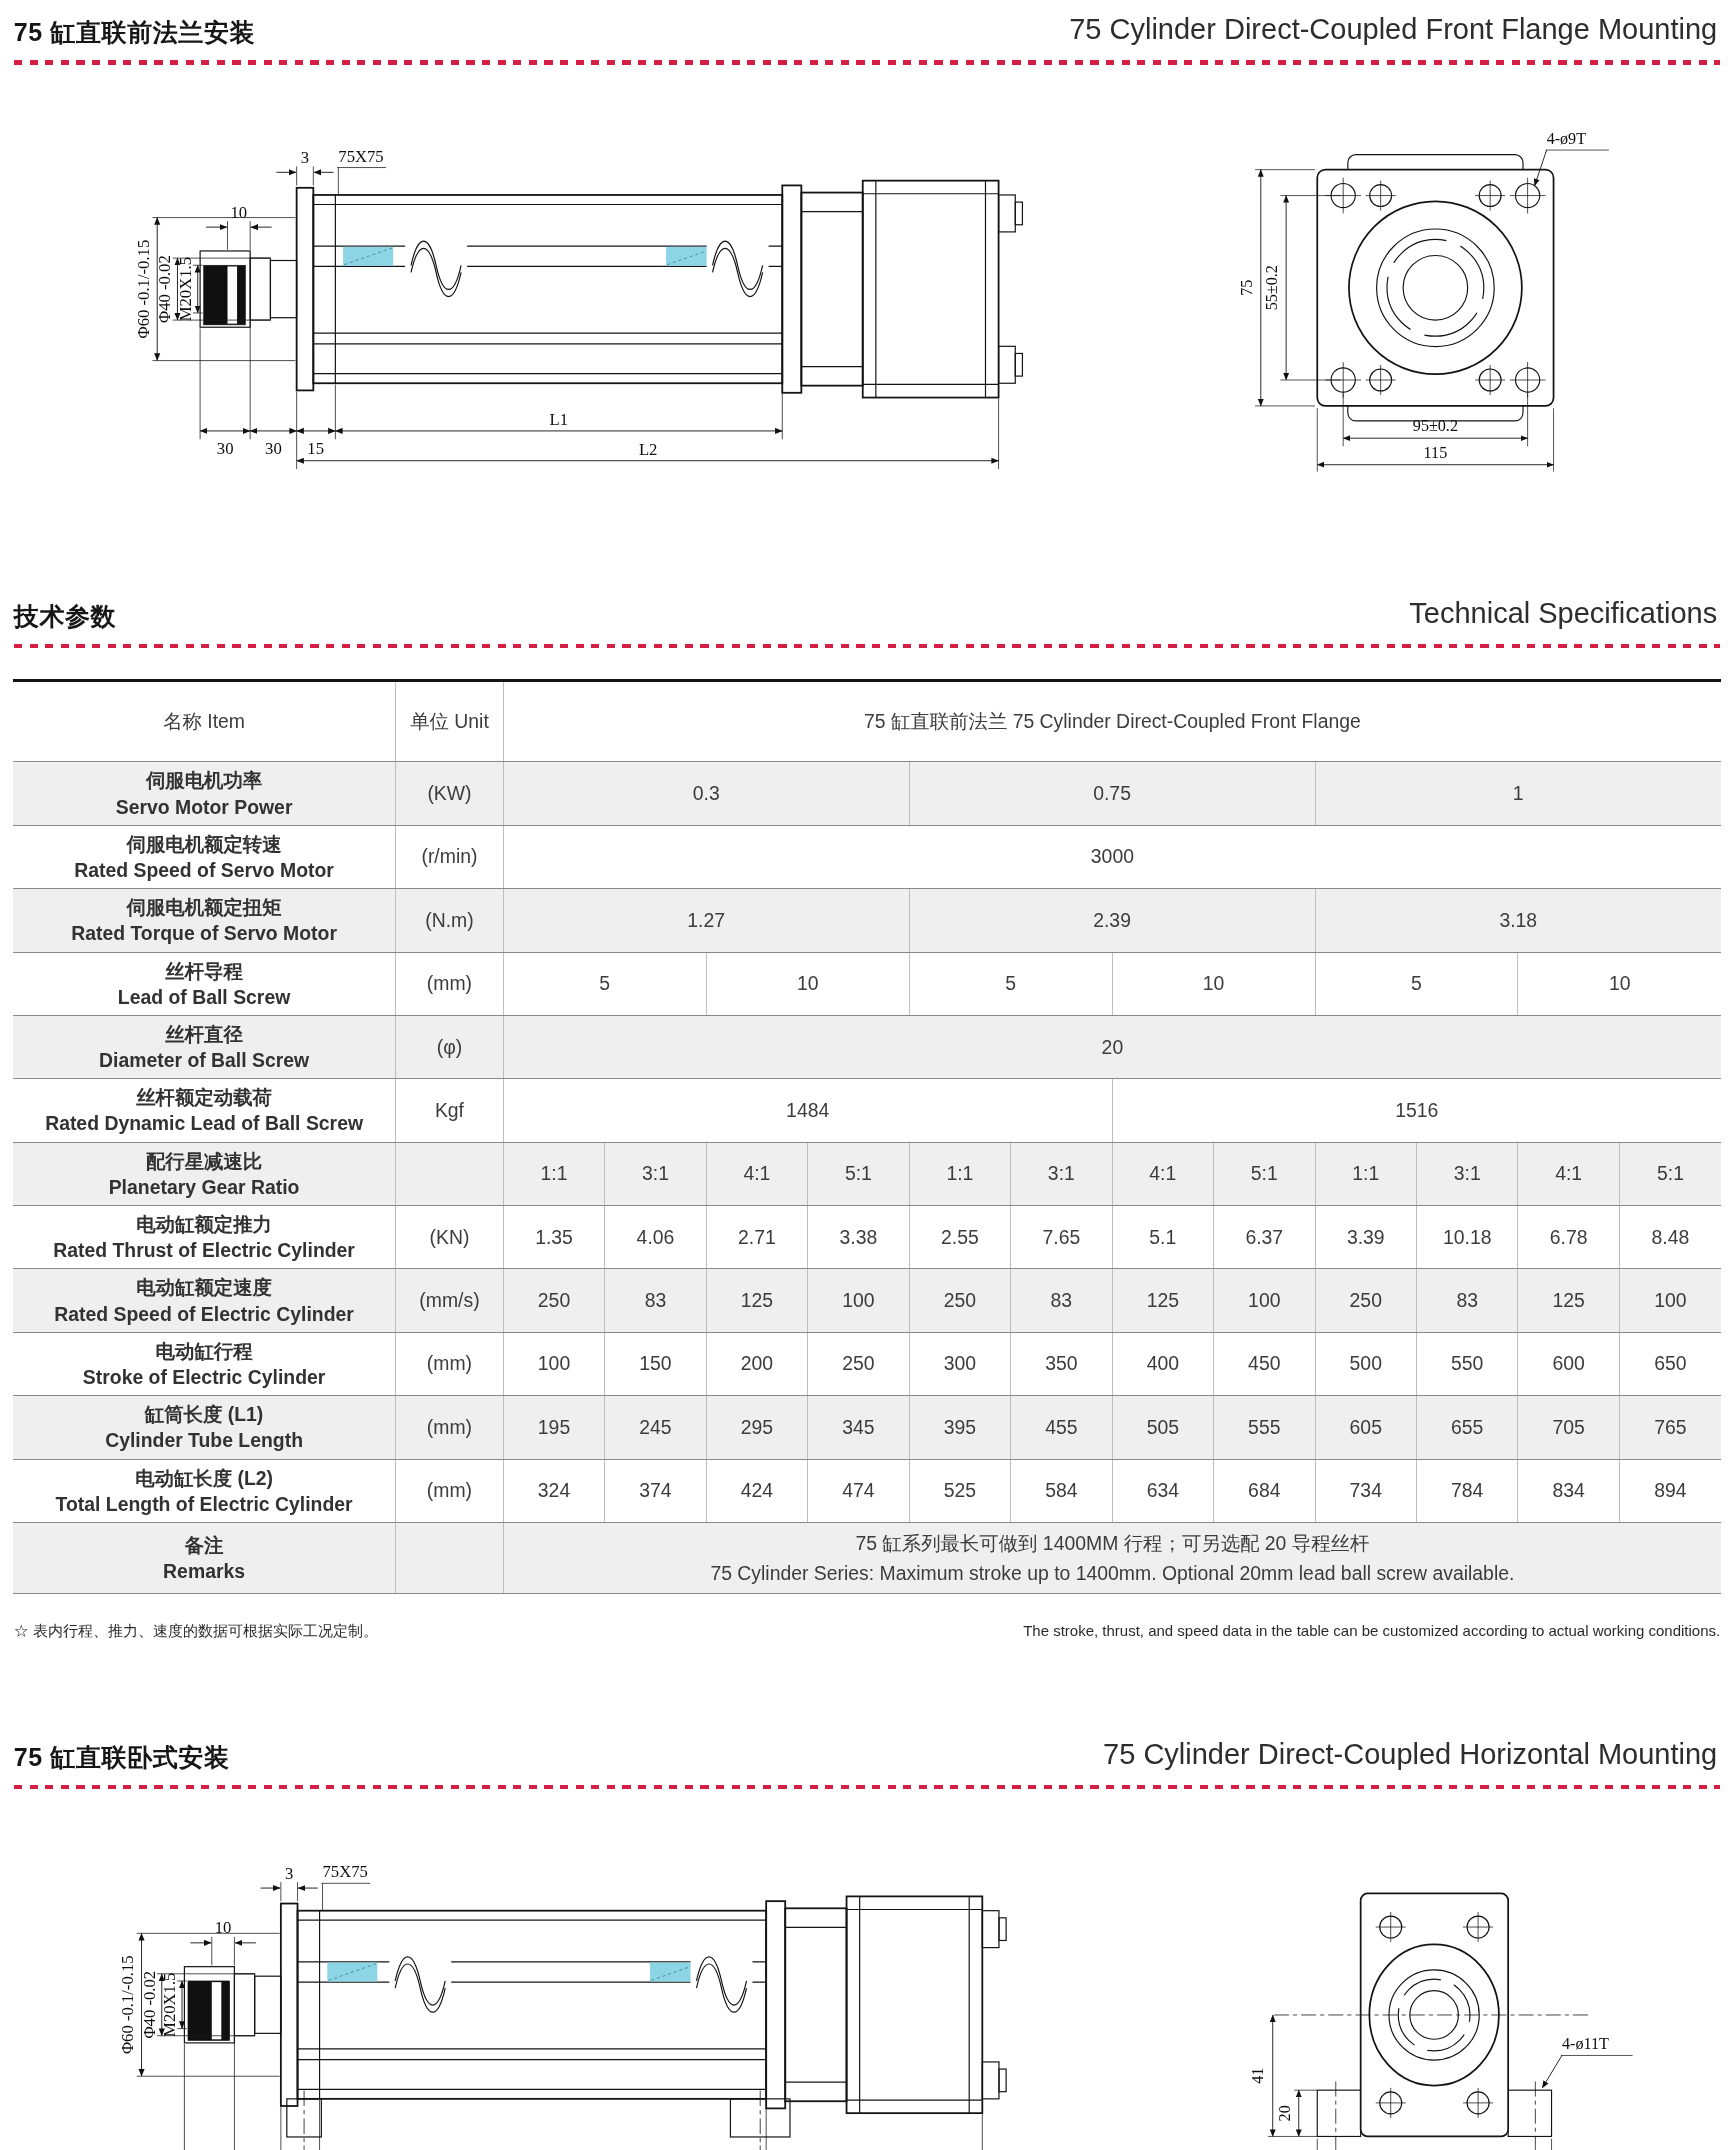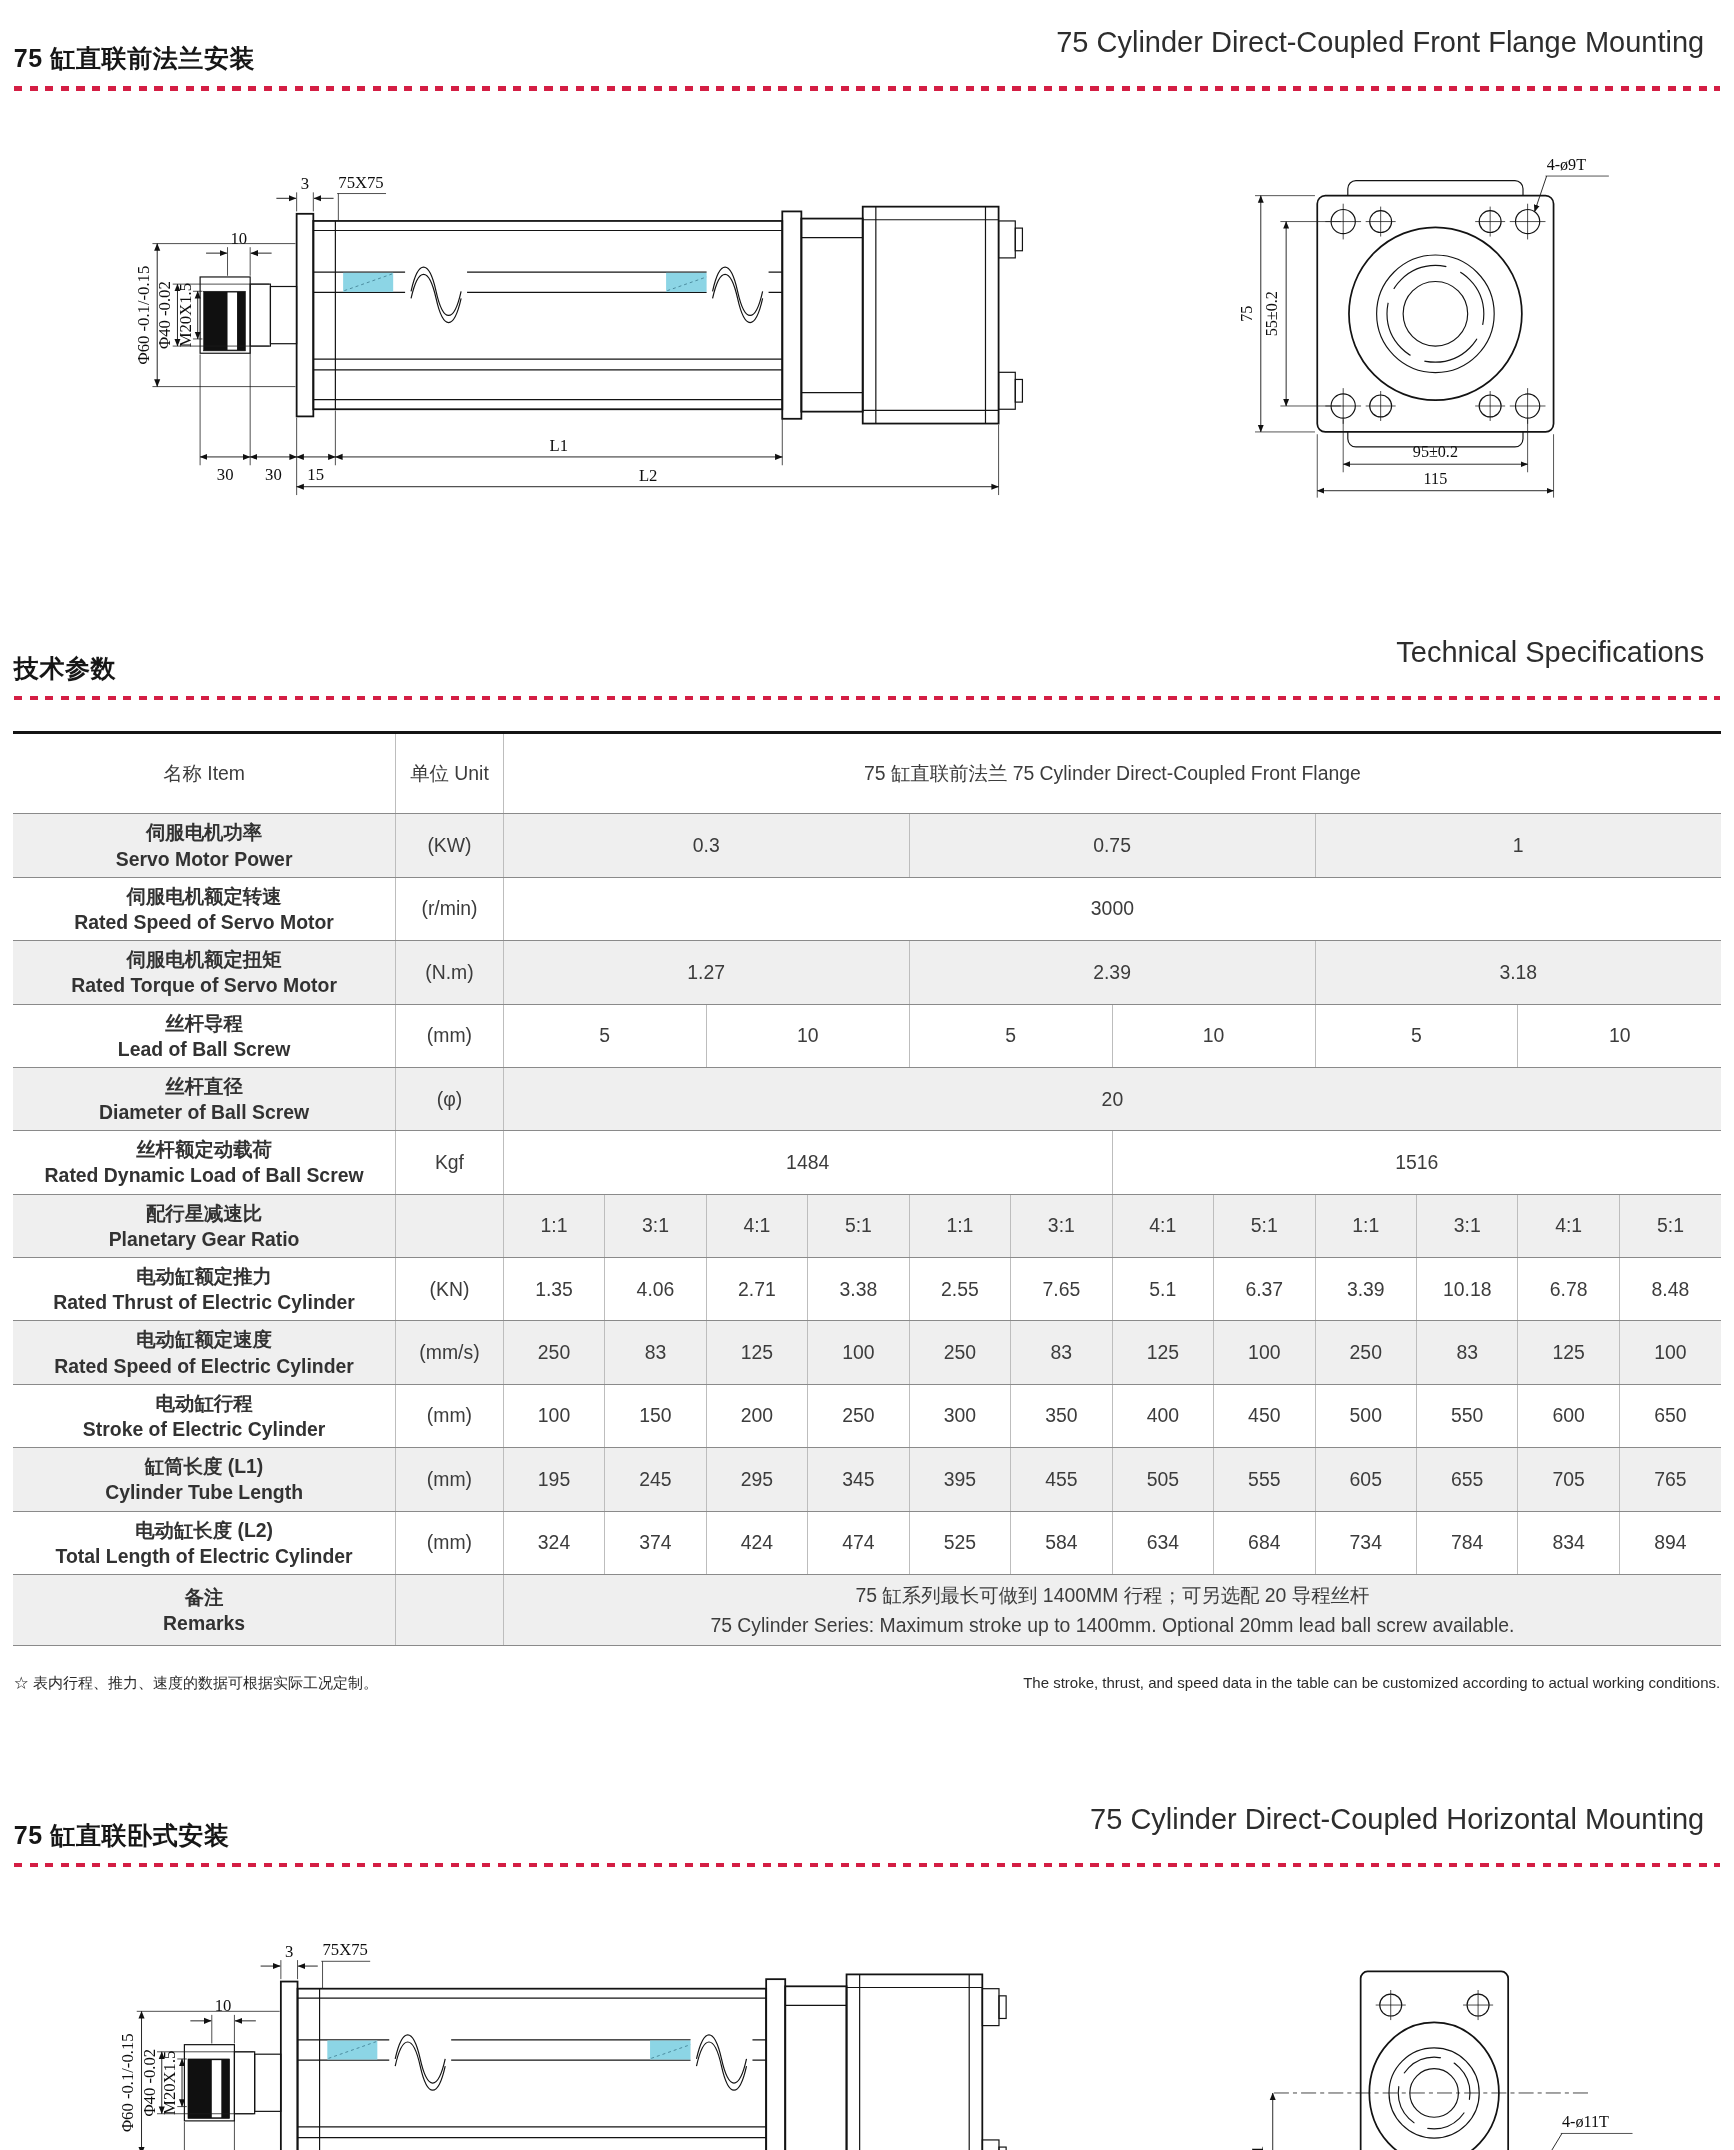--- a/index.html
+++ b/index.html
@@ -1,19 +1,19 @@
 <!DOCTYPE html>
 <html style="font-size:10px"><head>
 <meta charset="utf-8">
 <style>
   html,body{margin:0;padding:0;background:#fff;}
   body{width:1734px;font-family:"Liberation Sans",sans-serif;color:#222;}
   .sec-head{display:flex;justify-content:space-between;align-items:flex-end;padding:0 13.8px;}
   .sec-head .zh{font-size:25px;font-weight:700;color:#161616;margin:0;letter-spacing:0.6px;}
-  .sec-head .en{font-size:29px;font-weight:400;color:#2d2d2d;margin:16px;}
+  .sec-head .en{font-size:29px;font-weight:400;color:#2d2d2d;margin:3px;}
   .head-1{padding-top:10px;}
   .dash{height:4.4px;margin:11.3px 13.8px 0;background:repeating-linear-gradient(90deg,#d41e44 0 8.1px,transparent 8.1px 15.6px);}
   .drawings{display:flex;align-items:center;justify-content:space-between;}
   .row1{margin-top:55px;padding:0 94px 0 100px;}
   .row2{margin-top:55px;padding:0 84px 0 84px;}
   svg{display:block;}
   .outline{fill:none;stroke:#131313;stroke-width:3;}
   .platebody{fill:#fff;stroke:#131313;stroke-width:3;}
   .det{fill:none;stroke:#131313;stroke-width:2;}
   .thin{fill:none;stroke:#131313;stroke-width:1.3;}
@@ -302,21 +302,21 @@
         <td class="col-item">
           <div class="zh">丝杆直径</div>
           <div class="en">Diameter of Ball Screw</div>
         </td>
         <td class="col-unit">(φ)</td>
         <td class="val" colspan="12">20</td>
       </tr>
       <tr>
         <td class="col-item">
           <div class="zh">丝杆额定动载荷</div>
-          <div class="en">Rated Dynamic Load of Ball Screw</div>
+          <div class="en">Rated Dynamic Lead of Ball Screw</div>
         </td>
         <td class="col-unit">Kgf</td>
         <td class="val" colspan="6">1484</td>
         <td class="val" colspan="6">1516</td>
       </tr>
       <tr class="band">
         <td class="col-item">
           <div class="zh">配行星减速比</div>
           <div class="en">Planetary Gear Ratio</div>
         </td>

